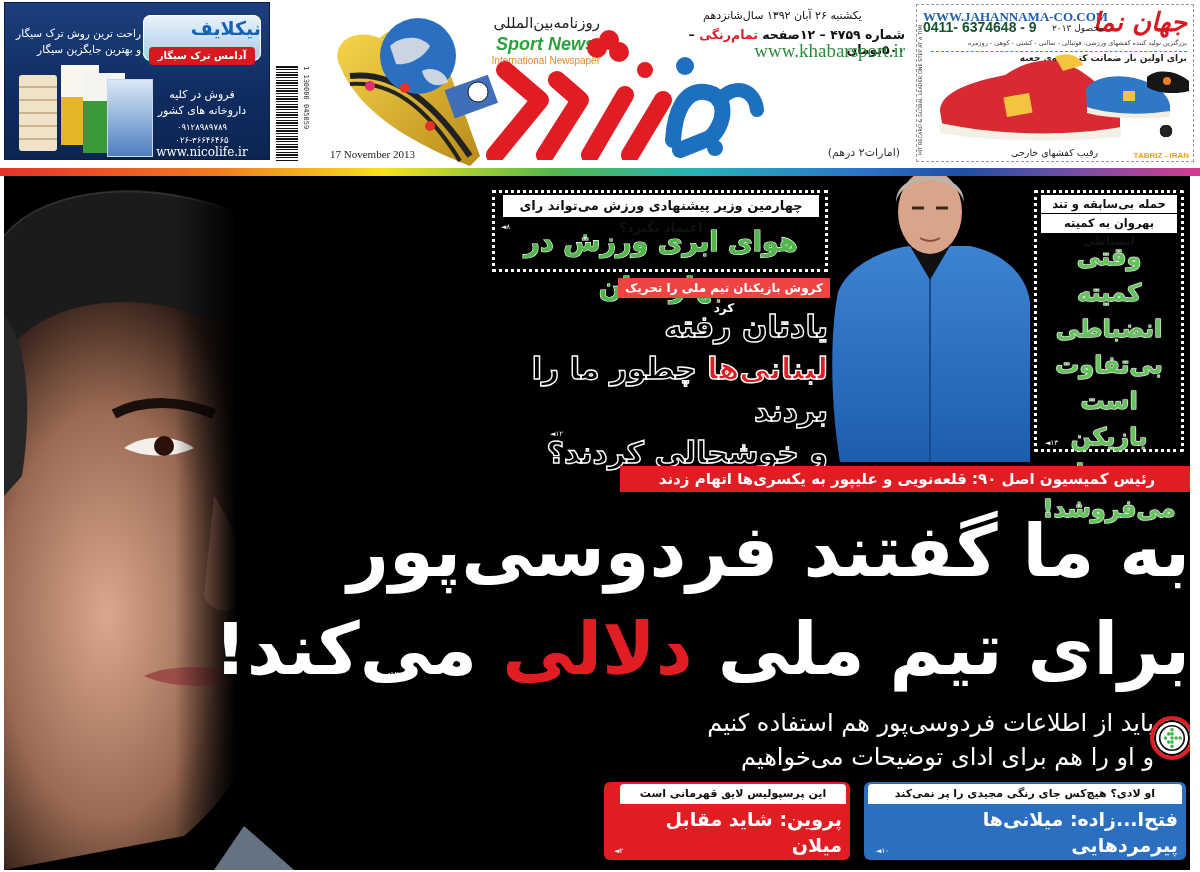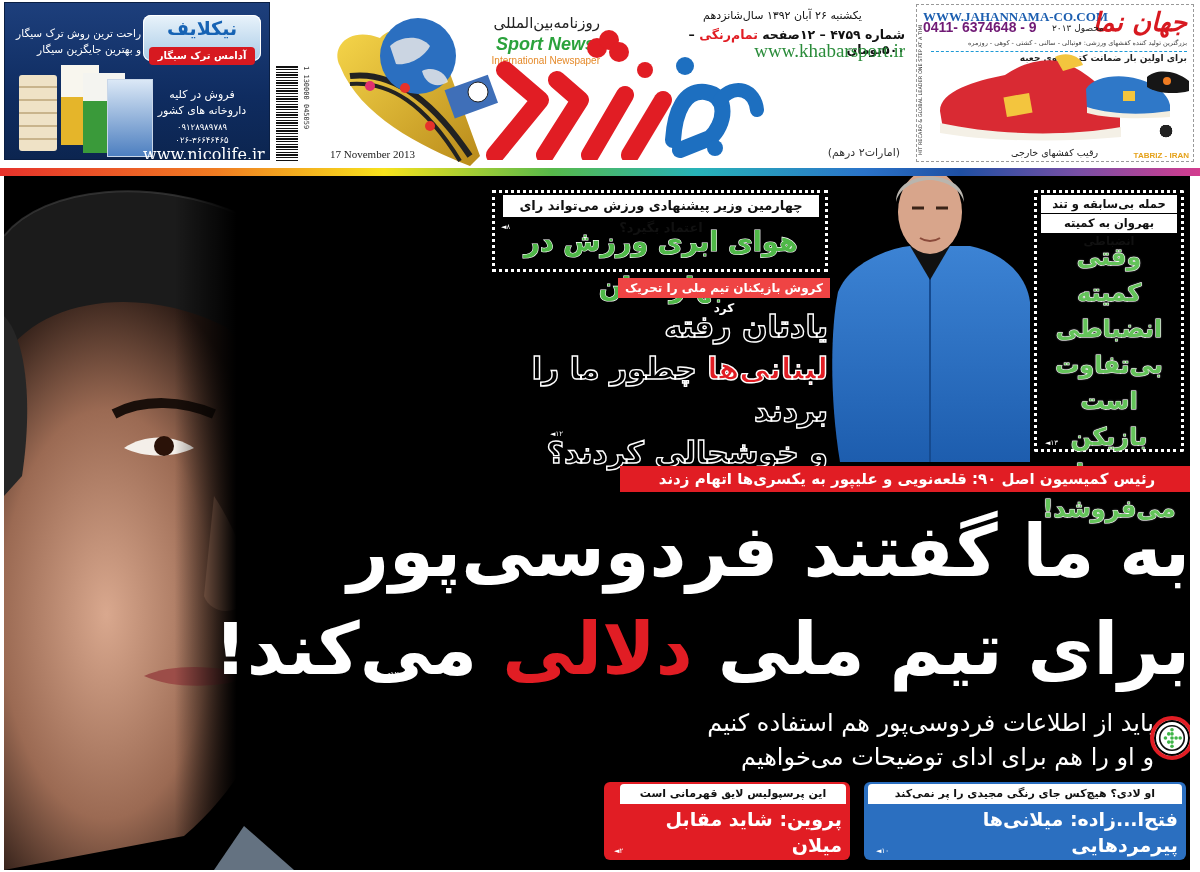--- a/index.html
+++ b/index.html
@@ -7,26 +7,26 @@
   body{position:relative;font-family:"DejaVu Sans",sans-serif;direction:ltr}
   .abs{position:absolute}
   .rtl{direction:rtl;unicode-bidi:embed}
 
   
   #masthead{left:0;top:0;width:1200px;height:170px;background:#fff}
 
   
   #ad-nicolife{left:4px;top:2px;width:266px;height:158px;background:linear-gradient(180deg,#1d3f7c 0%,#0f2c60 60%,#0c2550 100%);border:1px solid #0a1f44;overflow:hidden}
   #ad-nicolife .brand{position:absolute;right:8px;top:12px;width:118px;height:46px;border-radius:8px;background:linear-gradient(180deg,#e9f3fb,#a9cbe6);box-shadow:0 0 0 1px #fff inset}
-  #ad-nicolife .brand-name{position:absolute;left:0;right:0;top:2px;text-align:center;font-weight:bold;font-size:19px;color:#1663b4;font-family:"DejaVu Sans",sans-serif}
+  #ad-nicolife .brand-name{position:absolute;left:0;right:0;top:2px;font-weight:bold;font-size:19px;color:#1663b4;font-family:"DejaVu Sans",sans-serif}
   #ad-nicolife .brand-tag{position:absolute;left:6px;right:6px;bottom:-4px;height:18px;background:#d71920;border-radius:4px;color:#fff;font-size:10px;font-weight:bold;text-align:center;line-height:18px}
   #ad-nicolife .slogan{position:absolute;left:6px;top:22px;width:130px;color:#fff;font-size:10.5px;line-height:16px;text-align:right}
   #ad-nicolife .sale{position:absolute;right:8px;top:84px;width:118px;color:#fff;font-size:11px;line-height:16px;text-align:center}
   #ad-nicolife .phones{position:absolute;right:8px;top:118px;width:118px;color:#fff;font-size:8.5px;line-height:13px;text-align:center}
-  #ad-nicolife .site{position:absolute;right:8px;top:142px;width:118px;color:#fff;font-size:16px;text-align:center;font-family:"DejaVu Serif",serif}
+  #ad-nicolife .site{position:absolute;right:8px;top:142px;width:118px;color:#fff;font-size:12px;text-align:center;font-family:"DejaVu Serif",serif}
   #ad-nicolife .pack-blister{position:absolute;left:14px;top:72px;width:38px;height:76px;background:repeating-linear-gradient(180deg,#efe2c6 0 11px,#c9b48c 11px 13px);border-radius:3px}
   #ad-nicolife .pack1{position:absolute;left:56px;top:62px;width:38px;height:80px;background:linear-gradient(180deg,#f8f6ee 40%,#e5b52a 40%)}
   #ad-nicolife .pack2{position:absolute;left:78px;top:70px;width:42px;height:80px;background:linear-gradient(180deg,#f4f4f0 35%,#3a9a3a 35%)}
   #ad-nicolife .pack3{position:absolute;left:102px;top:76px;width:46px;height:78px;background:linear-gradient(180deg,#dbe8f6 0%,#4d7fc0 100%);border:1px solid #c8d6e8}
 
   
   #barcode{left:276px;top:66px;width:22px;height:96px;background:repeating-linear-gradient(180deg,#111 0 2px,#fff 2px 3px,#111 3px 4px,#fff 4px 6px,#111 6px 7px,#fff 7px 8px)}
   #barcode-num{left:300px;top:66px;width:10px;height:96px;font-size:7px;color:#333;writing-mode:vertical-rl;font-family:"DejaVu Sans Mono",monospace}
 
   
@@ -42,21 +42,21 @@
   
   #issue-line1{left:660px;top:9px;width:245px;font-size:11px;color:#111;text-align:center}
   #issue-line2{left:660px;top:27px;width:245px;font-size:12.5px;color:#111;text-align:right;font-weight:bold}
   #issue-line2 .red{color:#e11d24}
   #site-url{left:690px;top:40px;width:215px;font-size:19px;color:#2a8c3a;text-align:right;font-family:"Liberation Serif",serif}
   #price-uae{left:800px;top:146px;width:100px;font-size:11px;color:#333;text-align:right}
 
   
   #ad-shoes{left:916px;top:4px;width:278px;height:158px;border:1px dashed #999;background:#fff;overflow:hidden}
   #ad-shoes .web{position:absolute;left:6px;top:4px;font-size:13px;font-weight:bold;color:#1d5fb0;font-family:Liberation Serif, serif}
-  #ad-shoes .phone{position:absolute;left:6px;top:14px;font-size:14px;font-weight:bold;color:#701a75;font-family:"Liberation Sans",sans-serif}
+  #ad-shoes .phone{position:absolute;left:6px;top:14px;font-size:14px;font-weight:bold;color:#14532d;font-family:"Liberation Sans",sans-serif}
   #ad-shoes .brand{position:absolute;right:6px;top:2px;font-size:26px;color:#d71920;font-weight:bold;font-style:italic}
   #ad-shoes .prod{position:absolute;left:135px;top:18px;font-size:9px;color:#222}
   #ad-shoes .desc{position:absolute;right:6px;top:34px;width:266px;font-size:6.5px;color:#444;text-align:right;white-space:nowrap;overflow:hidden}
   #ad-shoes .sep{position:absolute;left:14px;right:6px;top:46px;border-top:1px dashed #1d9ad6}
   #ad-shoes .sub{position:absolute;right:6px;top:48px;font-size:9px;color:#222;font-weight:bold}
   #ad-shoes .vert{position:absolute;left:0;top:20px;height:130px;width:8px;font-size:5px;color:#333;writing-mode:vertical-rl;transform:rotate(180deg);white-space:nowrap;overflow:hidden}
   #ad-shoes .shoe-red{position:absolute;left:18px;top:46px;width:190px;height:90px}
   #ad-shoes .shoe-blue{position:absolute;left:166px;top:64px;width:90px;height:50px}
   #ad-shoes .shoe-black{position:absolute;left:228px;top:62px;width:46px;height:30px}
   #ad-shoes .rival{position:absolute;left:94px;top:142px;font-size:9.5px;color:#222}

